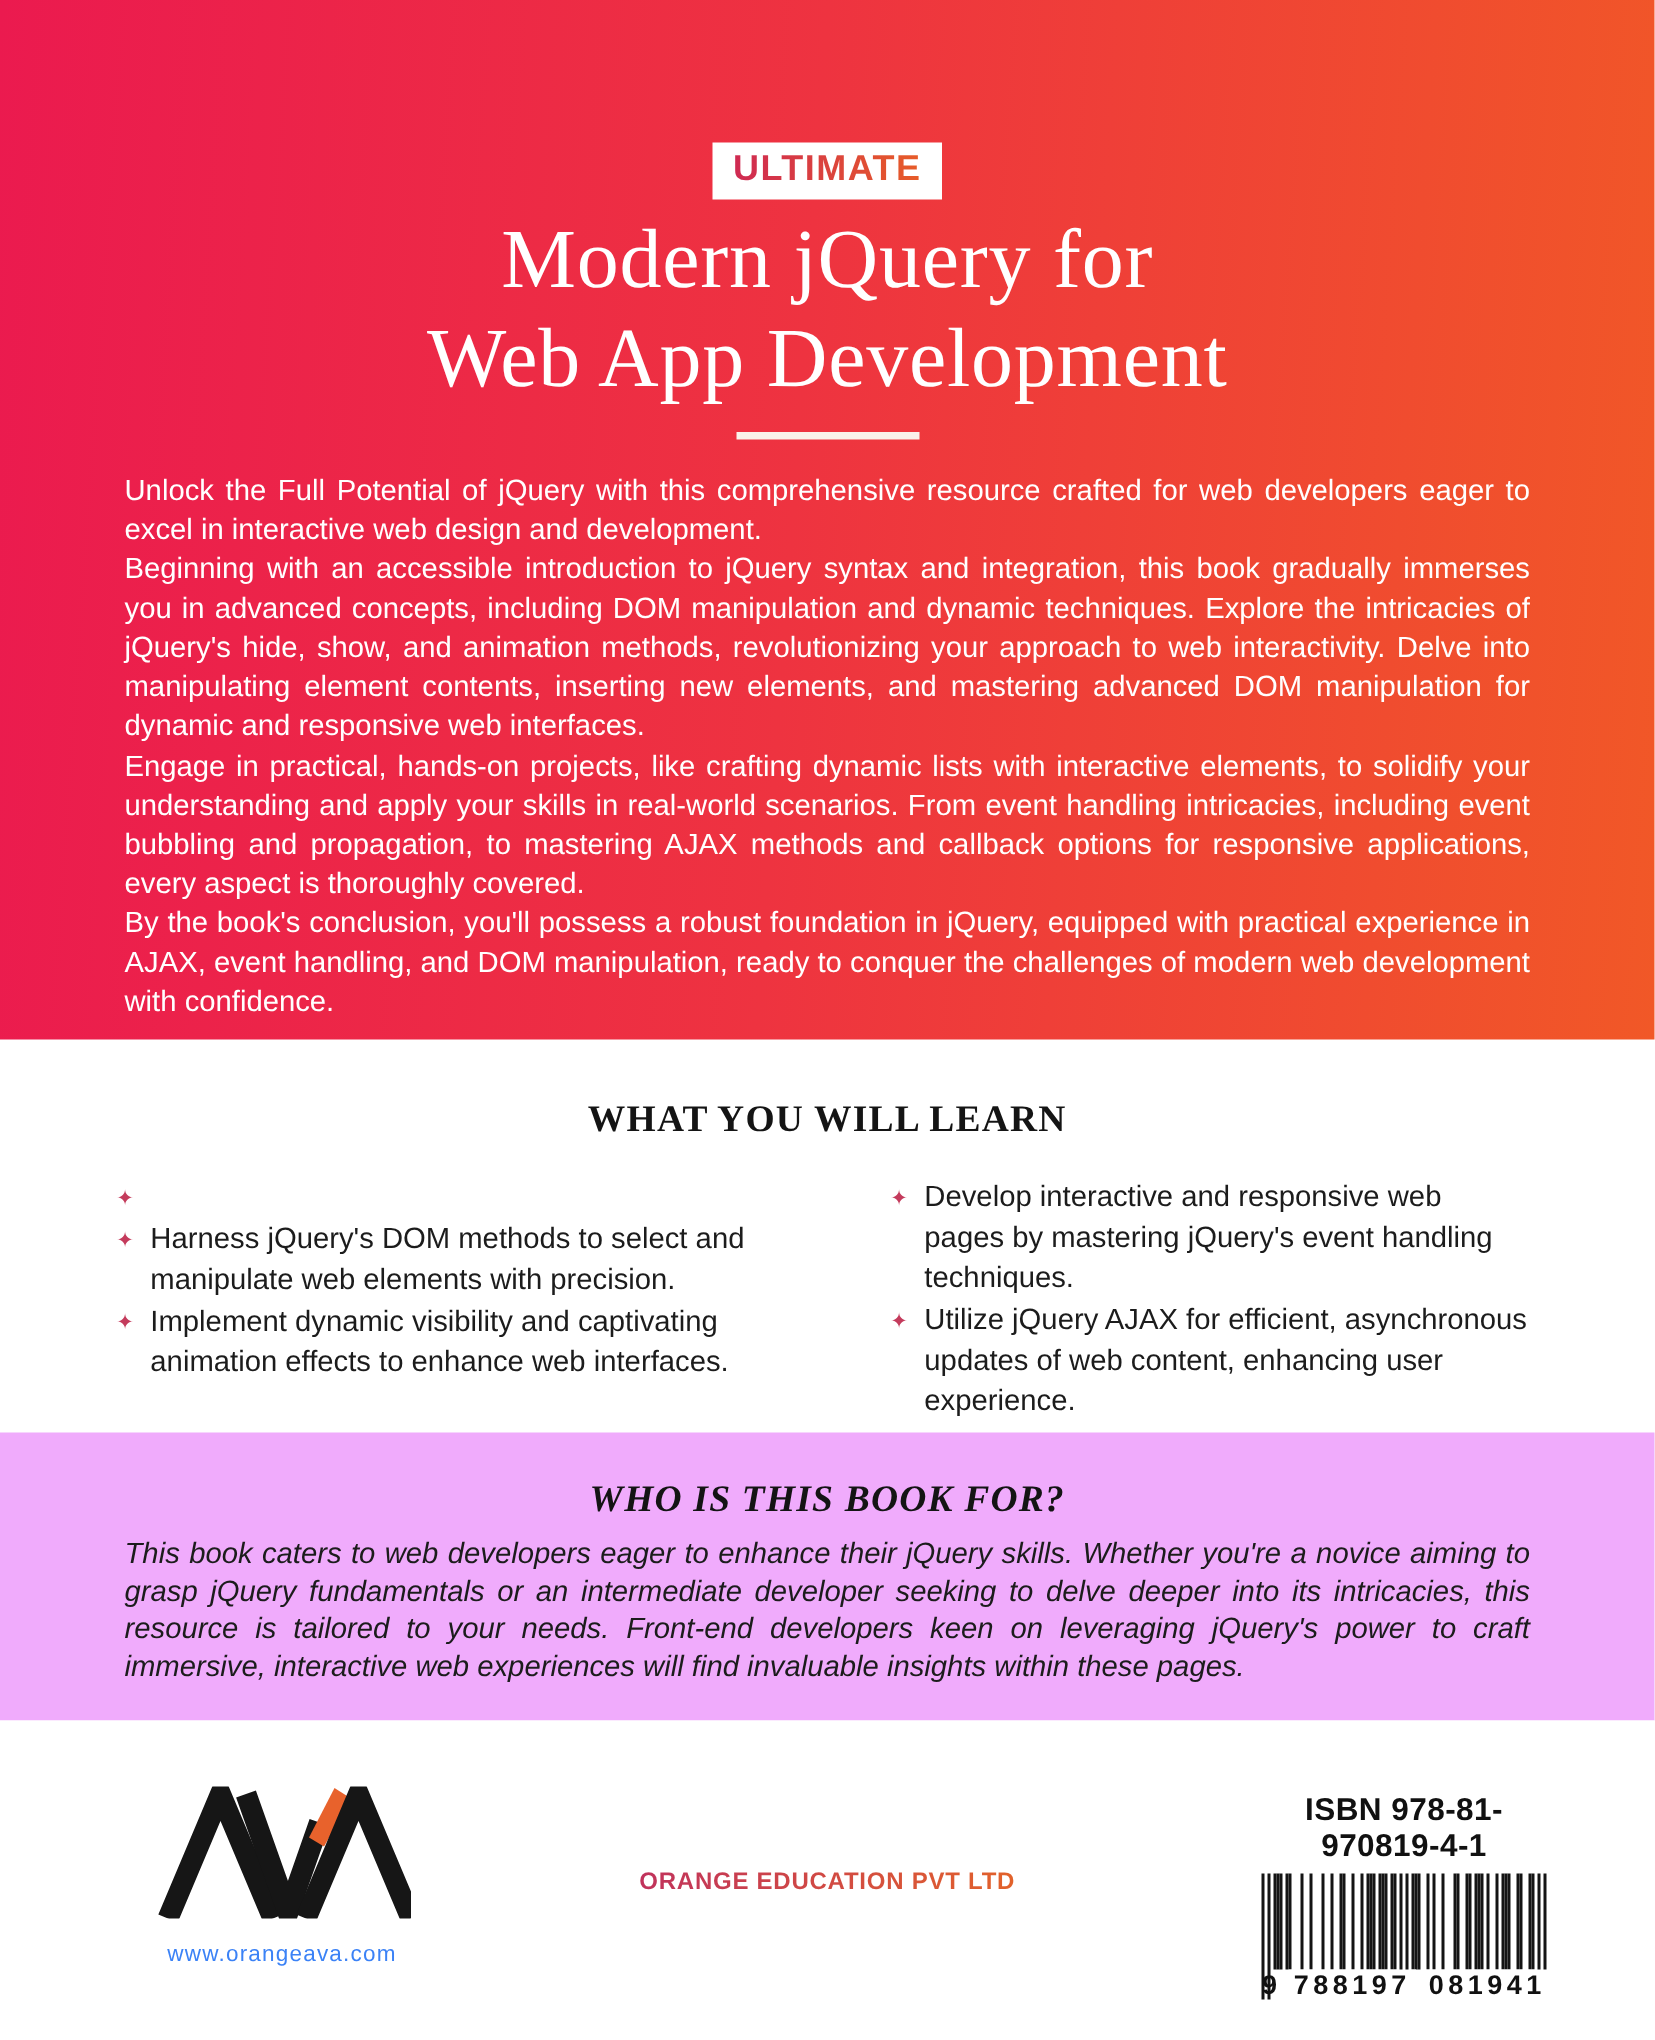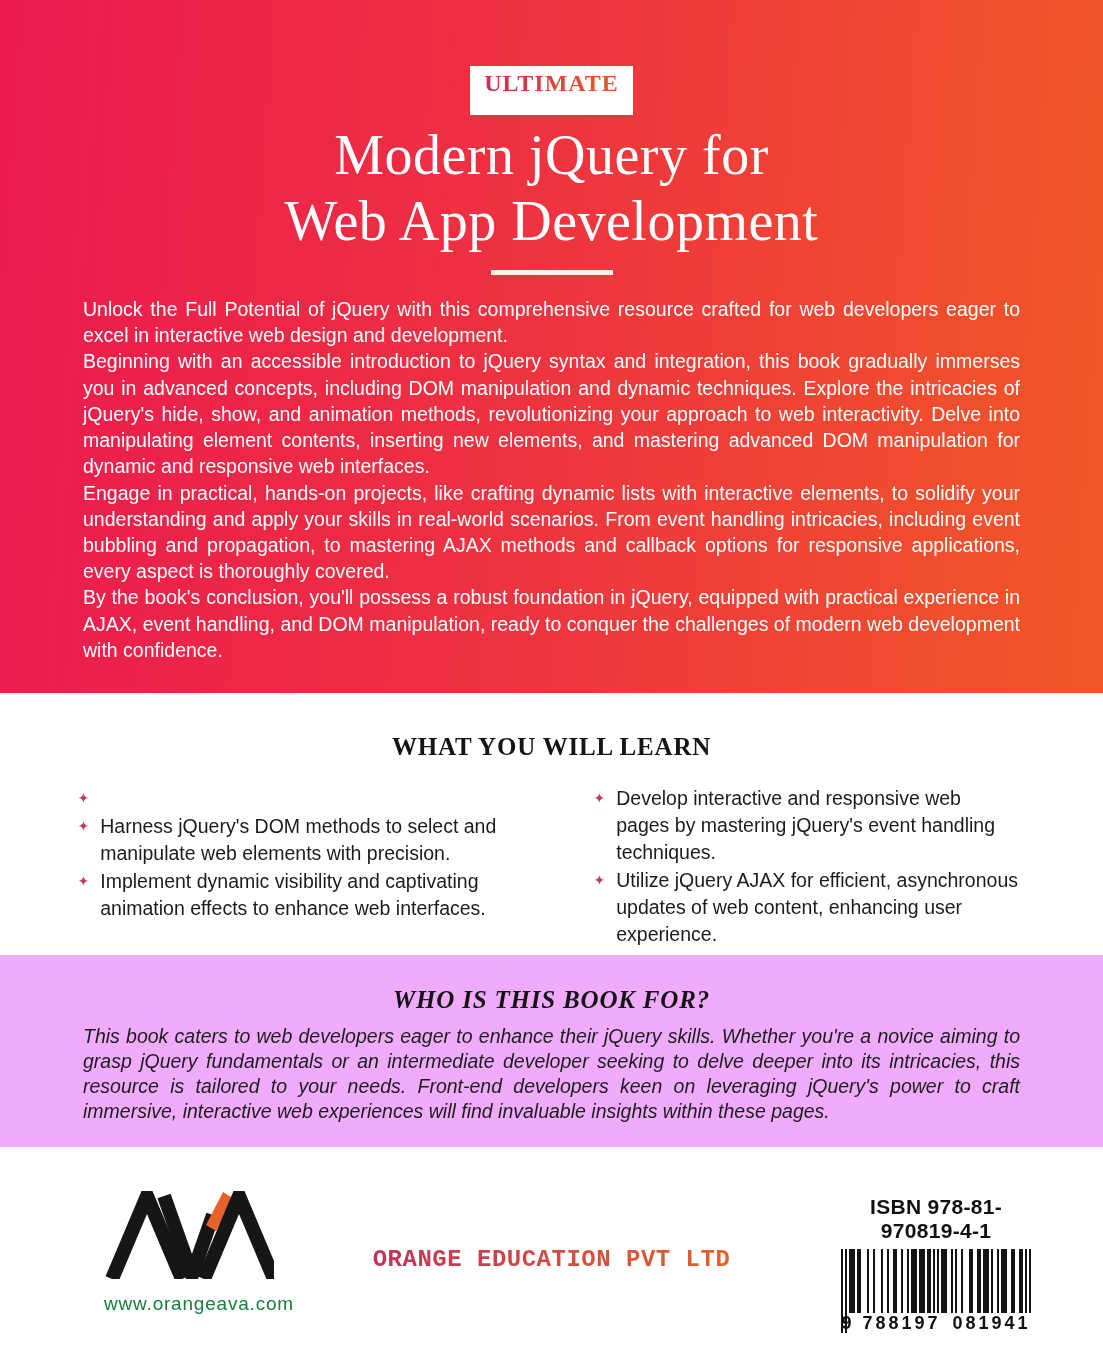--- a/index.html
+++ b/index.html
@@ -13,23 +13,22 @@
   .cover{position:relative;width:1103px;height:1360px;}
 
   
   .hero{
     height:693px;
     background:linear-gradient(94deg,#eb1a4f 0%,#ee3340 48%,#f15827 100%);
     text-align:center;
     overflow:hidden;
   }
   .badge{
-    display:inline-block;margin-top:66px;background:#ffffff;
-    padding:4px 14px 18px;
-    font-family:Liberation Serif, serif;
+    display:inline-block;margin-top:95px;background:#ffffff;
+    padding:4px 14px 6px;
   }
   .badge span{
     font-weight:bold;font-size:24px;letter-spacing:1px;
     background:linear-gradient(90deg,#cf2a52 0%,#e75c28 100%);
     -webkit-background-clip:text;background-clip:text;color:transparent;
   }
   .title{
     margin:8px 0 0;color:#ffffff;
     font-family:"Liberation Serif","DejaVu Serif",serif;
     font-weight:normal;font-size:56px;line-height:1.17;letter-spacing:0.5px;
@@ -69,25 +68,25 @@
     height:192px;box-sizing:border-box;background:#f0abfc;padding-top:31px;font-style:italic;
   }
   .audience-body{
     width:937px;margin:10px auto 12px;text-align:justify;
     font-size:19.5px;line-height:1.29;color:#1c1c1c;
   }
 
   
   .footer{position:relative;height:213px;background:#ffffff;}
   .logo-block{position:absolute;left:82px;top:44px;width:212px;text-align:center;}
-  .website{margin-top:10px;font-size:19px;letter-spacing:0.8px;color:#15803d;text-align:right;}
+  .website{margin-top:10px;font-size:15px;letter-spacing:0.8px;color:#3b82f6;}
   .publisher{position:absolute;left:0;right:0;top:99px;text-align:center;}
   .publisher span{
-    font-family:Liberation Mono, monospace;
-    font-weight:bold;font-size:24px;letter-spacing:0.5px;
+    font-family:Liberation Sans, sans-serif;
+    font-weight:bold;font-size:16px;letter-spacing:0.5px;
     background:linear-gradient(90deg,#c0325c 0%,#e2622a 100%);
     -webkit-background-clip:text;background-clip:text;color:transparent;
   }
   .barcode{position:absolute;right:64px;top:48px;width:206px;text-align:center;}
   .isbn{font-size:21px;font-weight:600;color:#111;letter-spacing:0.3px;}
   .bars{margin-top:6px;display:flex;justify-content:center;align-items:flex-start;height:84px;}
   .bars .m{width:2px;height:64px;}
   .bars .m.on{background:#141414;}
   .bars .m.guard{height:84px;}
   .digits{

